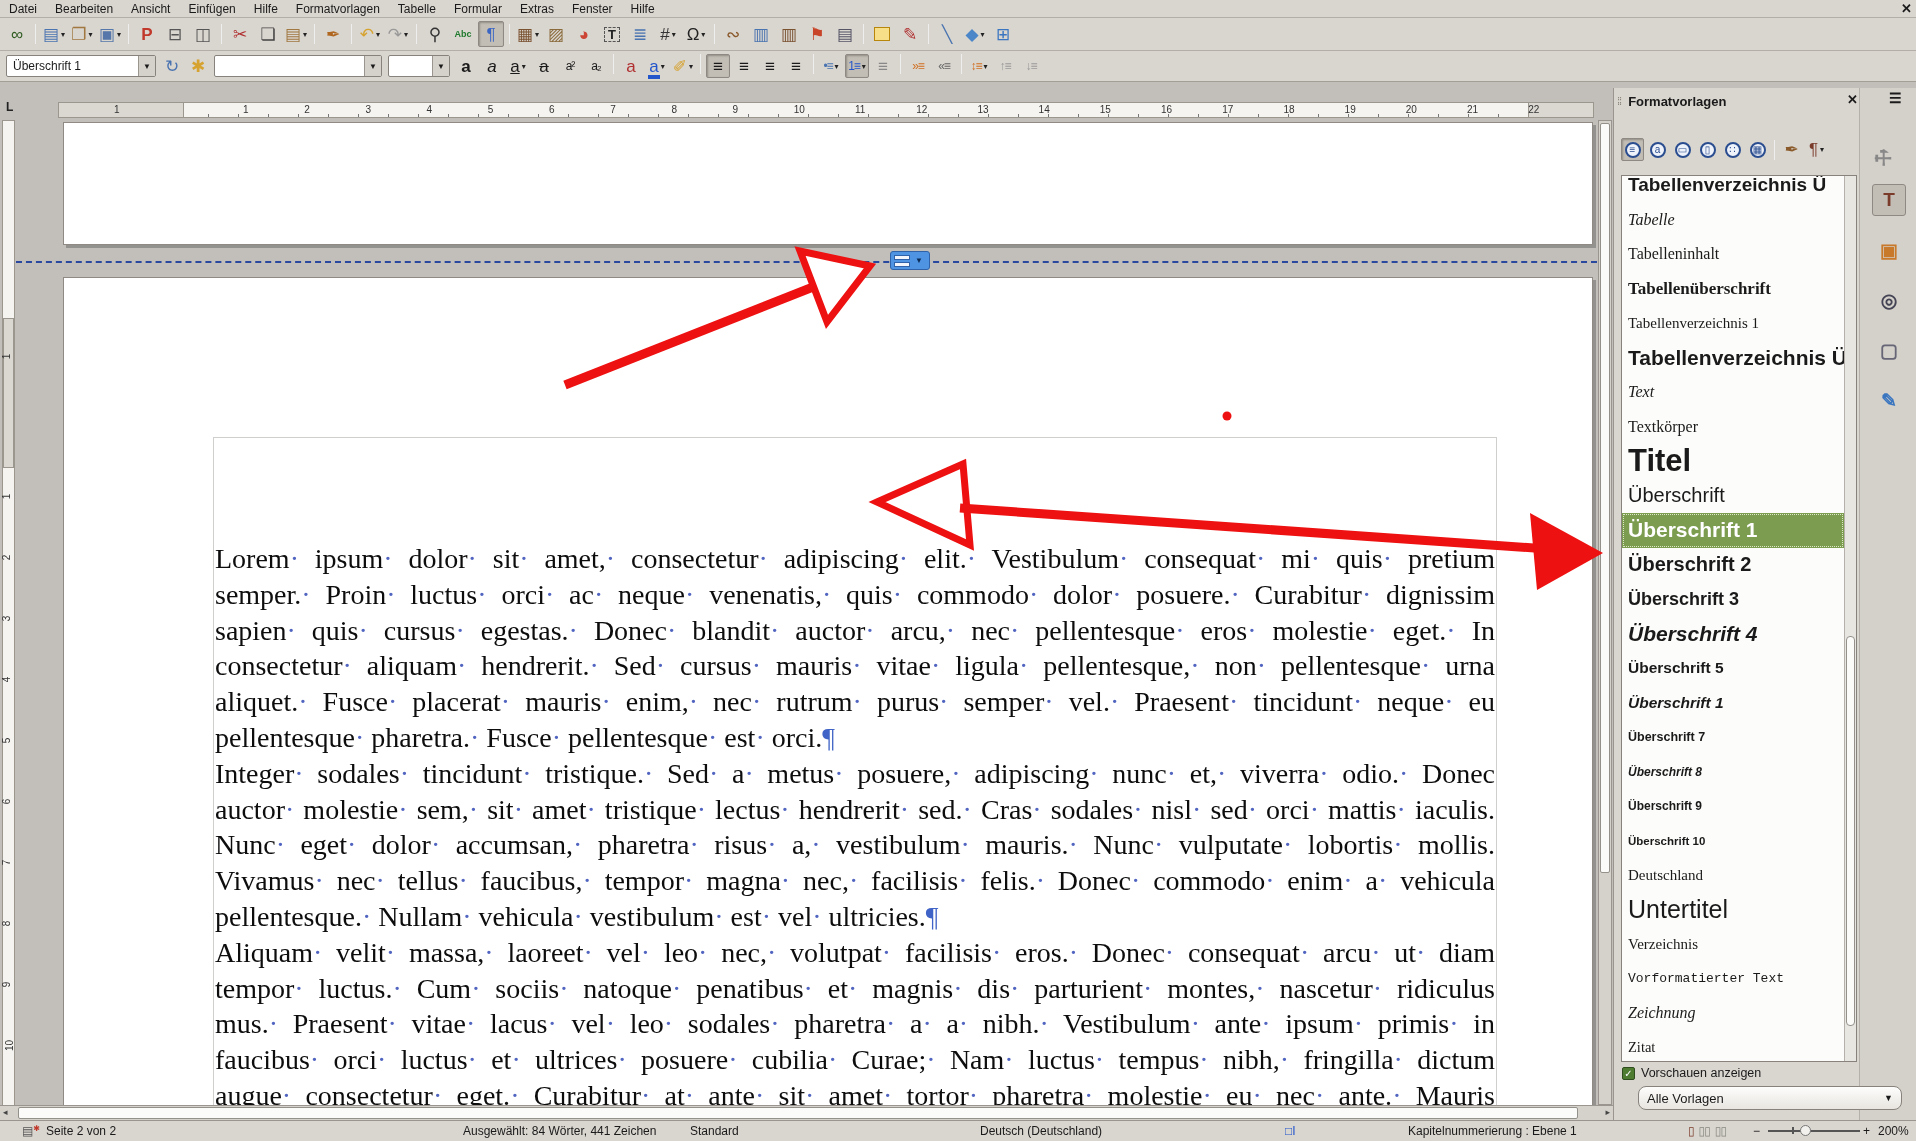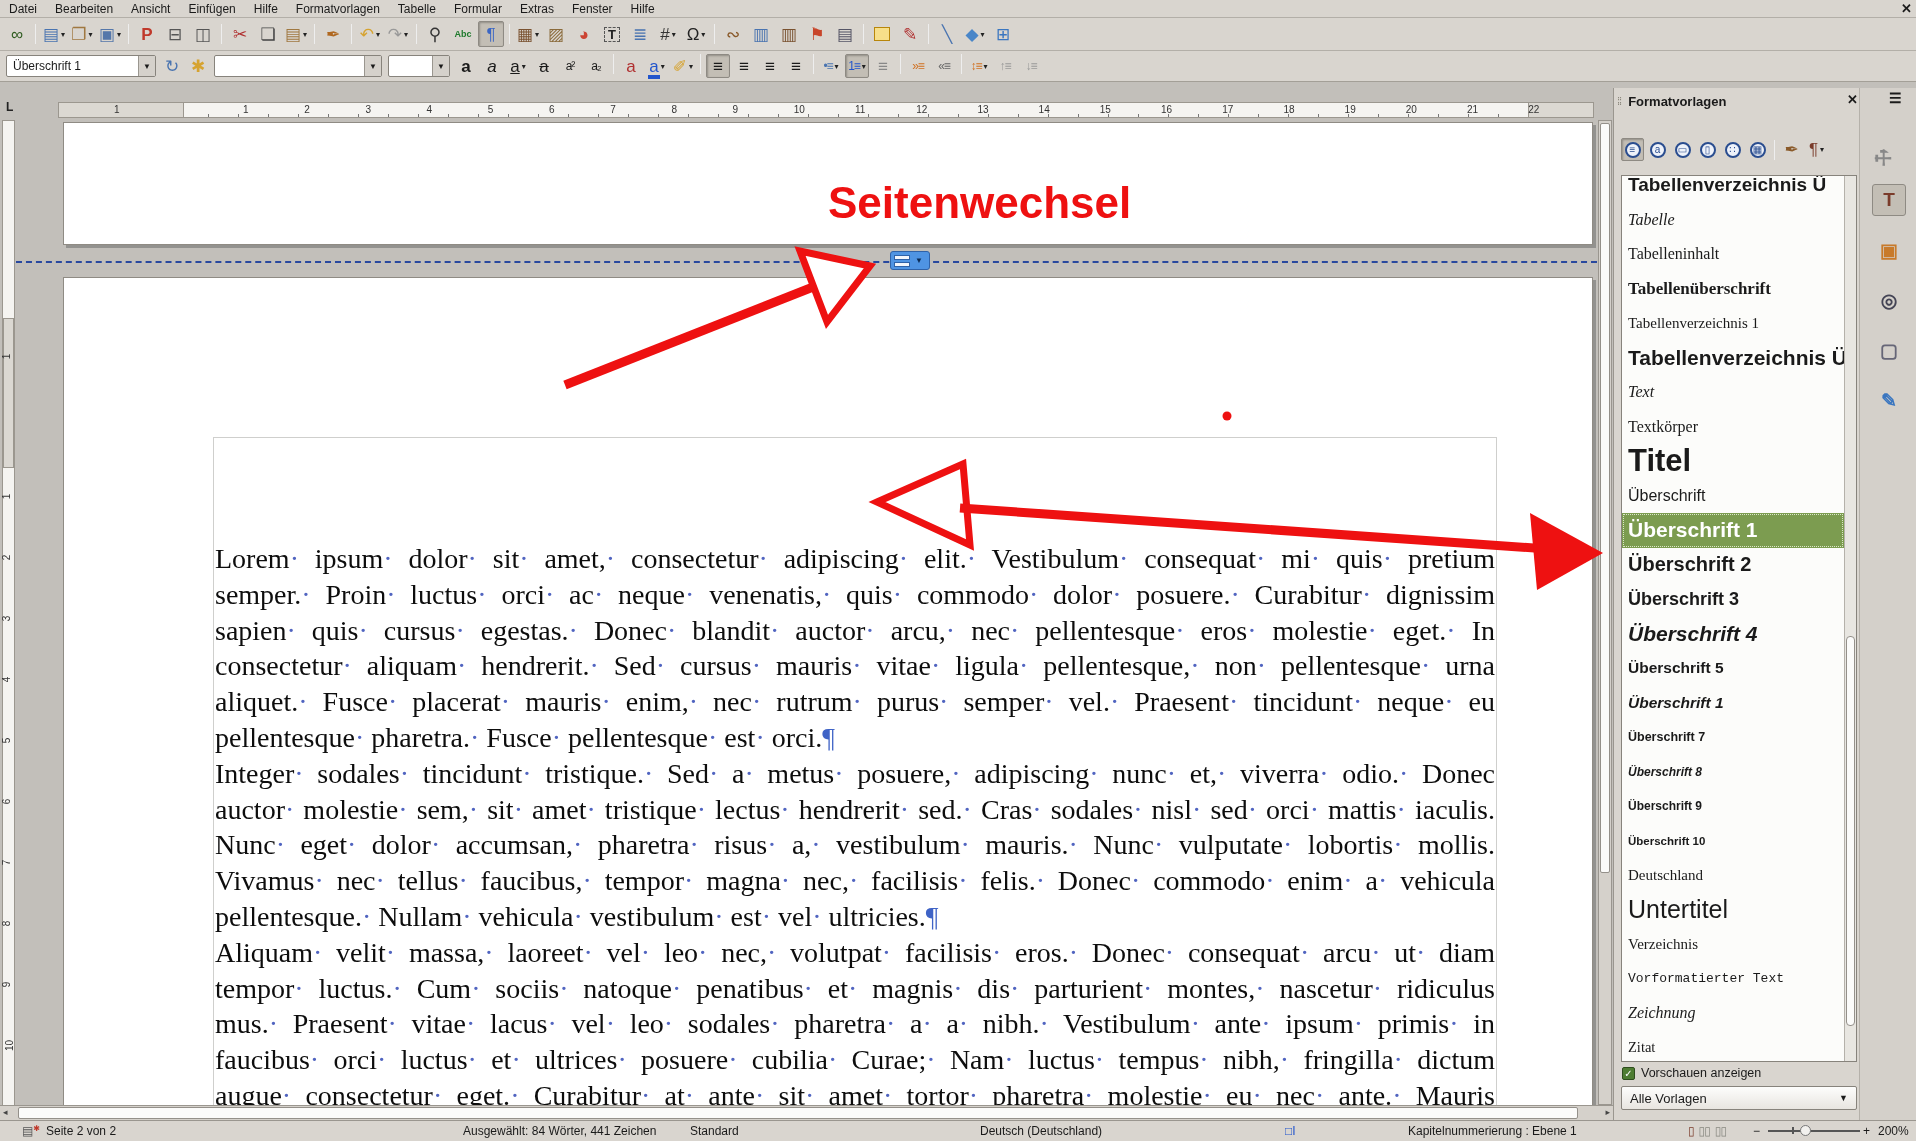--- a/index.html
+++ b/index.html
@@ -77,40 +77,40 @@
   .sb-vscroll .thumb{position:absolute;left:1px;top:52%;width:9px;height:44%;background:#fbfbfa;border:1px solid #94908a;border-radius:4px}
   .v-index-heading{font-weight:bold;font-size:19px}
   .v-table{font-family:"Liberation Serif",serif;font-style:italic;font-size:16px}
   .v-table-contents{font-family:"Liberation Serif",serif;font-size:16px}
   .v-table-heading{font-family:"Liberation Serif",serif;font-weight:bold;font-size:17px}
   .v-table-index{font-family:"Liberation Serif",serif;font-size:15px}
   .v-table-index-heading{font-weight:bold;font-size:21px}
   .v-text{font-family:"Liberation Serif",serif;font-style:italic;font-size:16px}
   .v-text-body{font-family:"Liberation Serif",serif;font-size:16px}
   .v-title{font-weight:bold;font-size:31px}
-  .v-heading{font-size:16px}
+  .v-heading{font-size:20px}
   .v-h1{font-weight:bold;font-size:21px}
   .v-h2{font-weight:bold;font-size:20px}
   .v-h3{font-weight:bold;font-size:18px}
   .v-h4{font-weight:bold;font-style:italic;font-size:21px}
   .v-h5{font-weight:bold;font-size:15.5px}
   .v-h6{font-weight:bold;font-style:italic;font-size:15.5px}
   .v-h7{font-weight:bold;font-size:12.5px}
   .v-h8{font-weight:bold;font-style:italic;font-size:12px}
   .v-h9{font-weight:bold;font-size:12px}
   .v-h10{font-weight:bold;font-size:11.5px}
   .v-signature{font-family:"Liberation Serif",serif;font-size:15px}
   .v-subtitle{font-size:25px}
   .v-index{font-family:"Liberation Serif",serif;font-size:15px}
   .v-preformatted{font-family:"Liberation Mono","DejaVu Sans Mono",monospace;font-size:13px}
   .v-drawing{font-family:"Liberation Serif",serif;font-style:italic;font-size:16px}
   .v-quote{font-family:"Liberation Serif",serif;font-size:14.5px}
   .sb-preview{position:absolute;left:8px;top:978px;display:flex;align-items:center;font-size:12.5px}
   .cb{width:13px;height:13px;background:#4e7d32;border:1px solid #2f4d1e;border-radius:2px;color:#fff;font-size:10px;display:flex;align-items:center;justify-content:center;margin-right:6px}
-  .sb-filter{position:absolute;left:7px;top:998px;width:236px;height:24px;background:linear-gradient(#fdfdfc,#e8e5e0);border:1px solid #87837c;border-radius:2px;display:flex;align-items:center;padding:0 8px;font-size:13px}
+  .sb-filter{position:absolute;left:24px;top:998px;width:264px;height:24px;background:linear-gradient(#fdfdfc,#e8e5e0);border:1px solid #87837c;border-radius:8px;display:flex;align-items:center;padding:0 8px;font-size:13px}
   .sb-filter .fa{position:absolute;right:8px;font-size:9px}
   .tab{width:34px;height:32px;margin:0 auto 18px auto;display:flex;align-items:center;justify-content:center;border:1px solid transparent;border-radius:3px;font-size:19px;font-weight:bold}
   .tab.active{background:#c3beb5;border-color:#8e8a83}
   .tabs-box{position:absolute;left:6px;top:96px;width:46px}
   
   .statusbar{position:absolute;left:0;top:1120px;width:1916px;height:21px;background:#d9d5cf;border-top:1px solid #9a968f;font-size:12px;z-index:60}
   .st{position:absolute;top:3px;white-space:nowrap}
   .zoomtrack{position:absolute;top:9px;left:1768px;width:92px;height:2px;background:#555}
   .zoomthumb{position:absolute;top:4px;left:1800px;width:11px;height:11px;background:#f2f1ee;border:1px solid #777;border-radius:50%}
   .ztick{position:absolute;top:6px;left:1792px;width:2px;height:7px;background:#555}
@@ -394,21 +394,20 @@
       <div class="bodyline" style="top: 741.4px;">Nunc<span class="d">·</span> eget<span class="d">·</span> dolor<span class="d">·</span> accumsan,<span class="d">·</span> pharetra<span class="d">·</span> risus<span class="d">·</span> a,<span class="d">·</span> vestibulum<span class="d">·</span> mauris.<span class="d">·</span> Nunc<span class="d">·</span> vulputate<span class="d">·</span> lobortis<span class="d">·</span> mollis.</div>
       <div class="bodyline" style="top: 777.2px;">Vivamus<span class="d">·</span> nec<span class="d">·</span> tellus<span class="d">·</span> faucibus,<span class="d">·</span> tempor<span class="d">·</span> magna<span class="d">·</span> nec,<span class="d">·</span> facilisis<span class="d">·</span> felis.<span class="d">·</span> Donec<span class="d">·</span> commodo<span class="d">·</span> enim<span class="d">·</span> a<span class="d">·</span> vehicula</div>
       <div class="bodyline parend" style="top: 813px;">pellentesque.<span class="d">·</span> Nullam<span class="d">·</span> vehicula<span class="d">·</span> vestibulum<span class="d">·</span> est<span class="d">·</span> vel<span class="d">·</span> ultricies.<span class="p">¶</span></div>
       <div class="bodyline" style="top: 848.8px;">Aliquam<span class="d">·</span> velit<span class="d">·</span> massa,<span class="d">·</span> laoreet<span class="d">·</span> vel<span class="d">·</span> leo<span class="d">·</span> nec,<span class="d">·</span> volutpat<span class="d">·</span> facilisis<span class="d">·</span> eros.<span class="d">·</span> Donec<span class="d">·</span> consequat<span class="d">·</span> arcu<span class="d">·</span> ut<span class="d">·</span> diam</div>
       <div class="bodyline" style="top: 884.6px;">tempor<span class="d">·</span> luctus.<span class="d">·</span> Cum<span class="d">·</span> sociis<span class="d">·</span> natoque<span class="d">·</span> penatibus<span class="d">·</span> et<span class="d">·</span> magnis<span class="d">·</span> dis<span class="d">·</span> parturient<span class="d">·</span> montes,<span class="d">·</span> nascetur<span class="d">·</span> ridiculus</div>
       <div class="bodyline" style="top: 920.4px;">mus.<span class="d">·</span> Praesent<span class="d">·</span> vitae<span class="d">·</span> lacus<span class="d">·</span> vel<span class="d">·</span> leo<span class="d">·</span> sodales<span class="d">·</span> pharetra<span class="d">·</span> a<span class="d">·</span> a<span class="d">·</span> nibh.<span class="d">·</span> Vestibulum<span class="d">·</span> ante<span class="d">·</span> ipsum<span class="d">·</span> primis<span class="d">·</span> in</div>
       <div class="bodyline" style="top: 956.2px;">faucibus<span class="d">·</span> orci<span class="d">·</span> luctus<span class="d">·</span> et<span class="d">·</span> ultrices<span class="d">·</span> posuere<span class="d">·</span> cubilia<span class="d">·</span> Curae;<span class="d">·</span> Nam<span class="d">·</span> luctus<span class="d">·</span> tempus<span class="d">·</span> nibh,<span class="d">·</span> fringilla<span class="d">·</span> dictum</div>
       <div class="bodyline" style="top: 992px;">augue<span class="d">·</span> consectetur<span class="d">·</span> eget.<span class="d">·</span> Curabitur<span class="d">·</span> at<span class="d">·</span> ante<span class="d">·</span> sit<span class="d">·</span> amet<span class="d">·</span> tortor<span class="d">·</span> pharetra<span class="d">·</span> molestie<span class="d">·</span> eu<span class="d">·</span> nec<span class="d">·</span> ante.<span class="d">·</span> Mauris</div>
     </div>
 
-  <div class="annot-label">Seitenwechsel</div>
   <svg class="overlay" width="1613" height="1032" viewBox="0 0 1613 1032">
     <line x1="565" y1="297" x2="813" y2="199" stroke="#ee1111" stroke-width="9"></line>
     <polygon points="870,178 800,163 827,234" fill="#ffffff" stroke="#ee1111" stroke-width="7"></polygon>
     <polygon points="877,414 963,376 970,457" fill="#ffffff" stroke="#ee1111" stroke-width="7"></polygon>
     <line x1="960" y1="420" x2="1548" y2="461" stroke="#ee1111" stroke-width="9"></line>
     <polygon points="1603,465 1530,425 1537,502" fill="#ee1111"></polygon>
     <circle cx="1227" cy="328" r="4.5" fill="#ee1111"></circle>
   </svg>
 
   <div class="hscroll">

